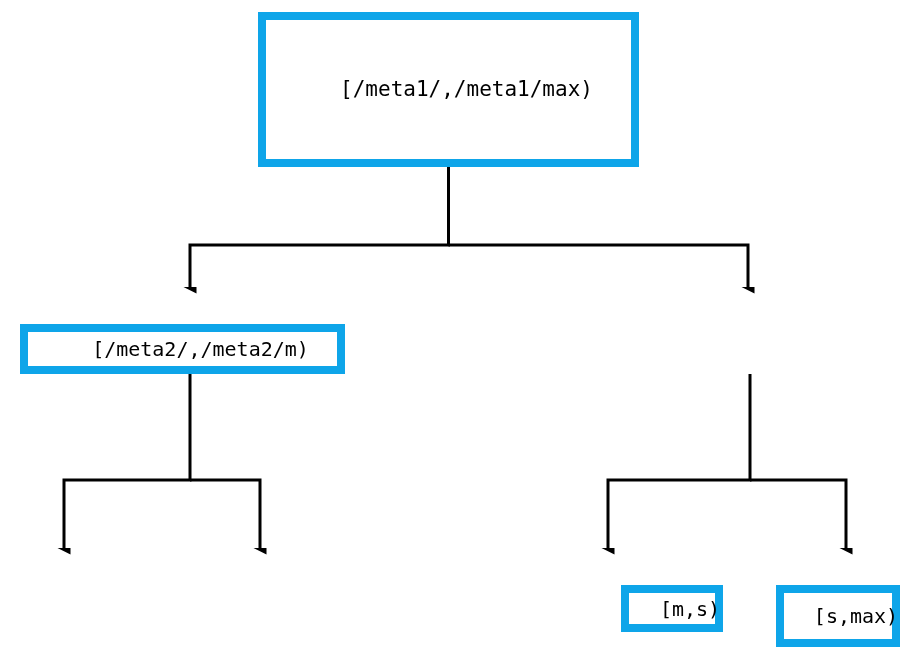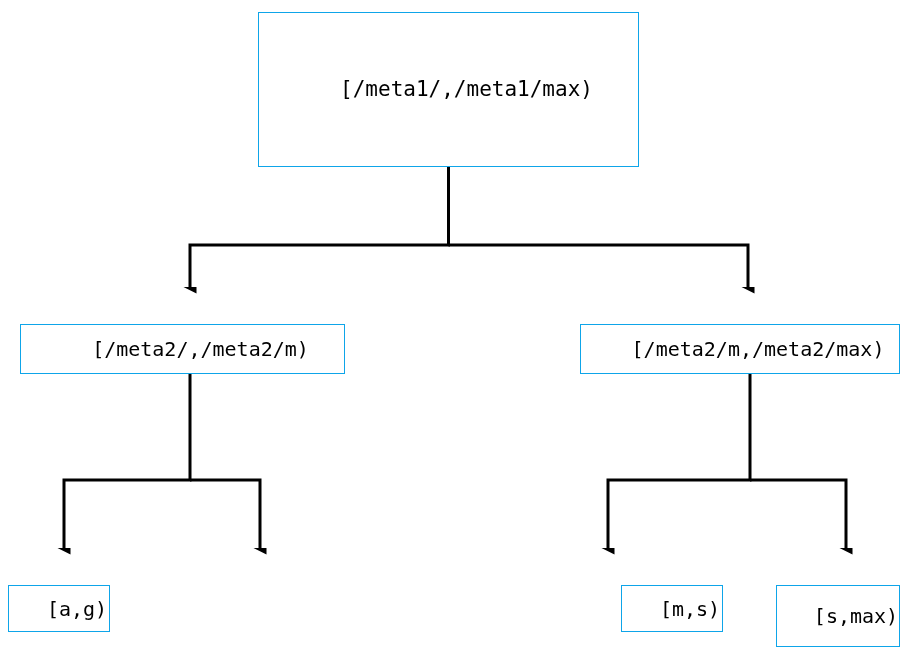--- a/index.html
+++ b/index.html
@@ -12,21 +12,21 @@
     position: relative;
     width: 912px;
     height: 652px;
     background: #ffffff;
     overflow: hidden;
     font-family: "DejaVu Sans Mono", "Liberation Mono", monospace;
   }
   .node {
     position: absolute;
     box-sizing: border-box;
-    border: 1px solid #0ea5e9;
+    border: 8px solid #0ea5e9;
     background: #ffffff;
     display: flex;
     align-items: center;
     justify-content: center;
     color: #000000;
     white-space: pre;
     letter-spacing: 0px;
     padding-left: 36px;
   }
   .node-label {
@@ -131,27 +131,21 @@
   </svg>
 
   <div class="node" id="node-root">
     <span class="node-label">[/meta1/,/meta1/max)</span>
   </div>
 
   <div class="node" id="node-mid-left">
     <span class="node-label">[/meta2/,/meta2/m)</span>
   </div>
 
-  <div class="node" id="node-mid-right">
-    <span class="node-label">[/meta2/m,/meta2/max)</span>
-  </div>
 
-  <div class="node" id="node-leaf-0">
-    <span class="node-label">[a,g)</span>
-  </div>
 
 
   <div class="node" id="node-leaf-2">
     <span class="node-label">[m,s)</span>
   </div>
 
   <div class="node" id="node-leaf-3">
     <span class="node-label">[s,max)</span>
   </div>
 

